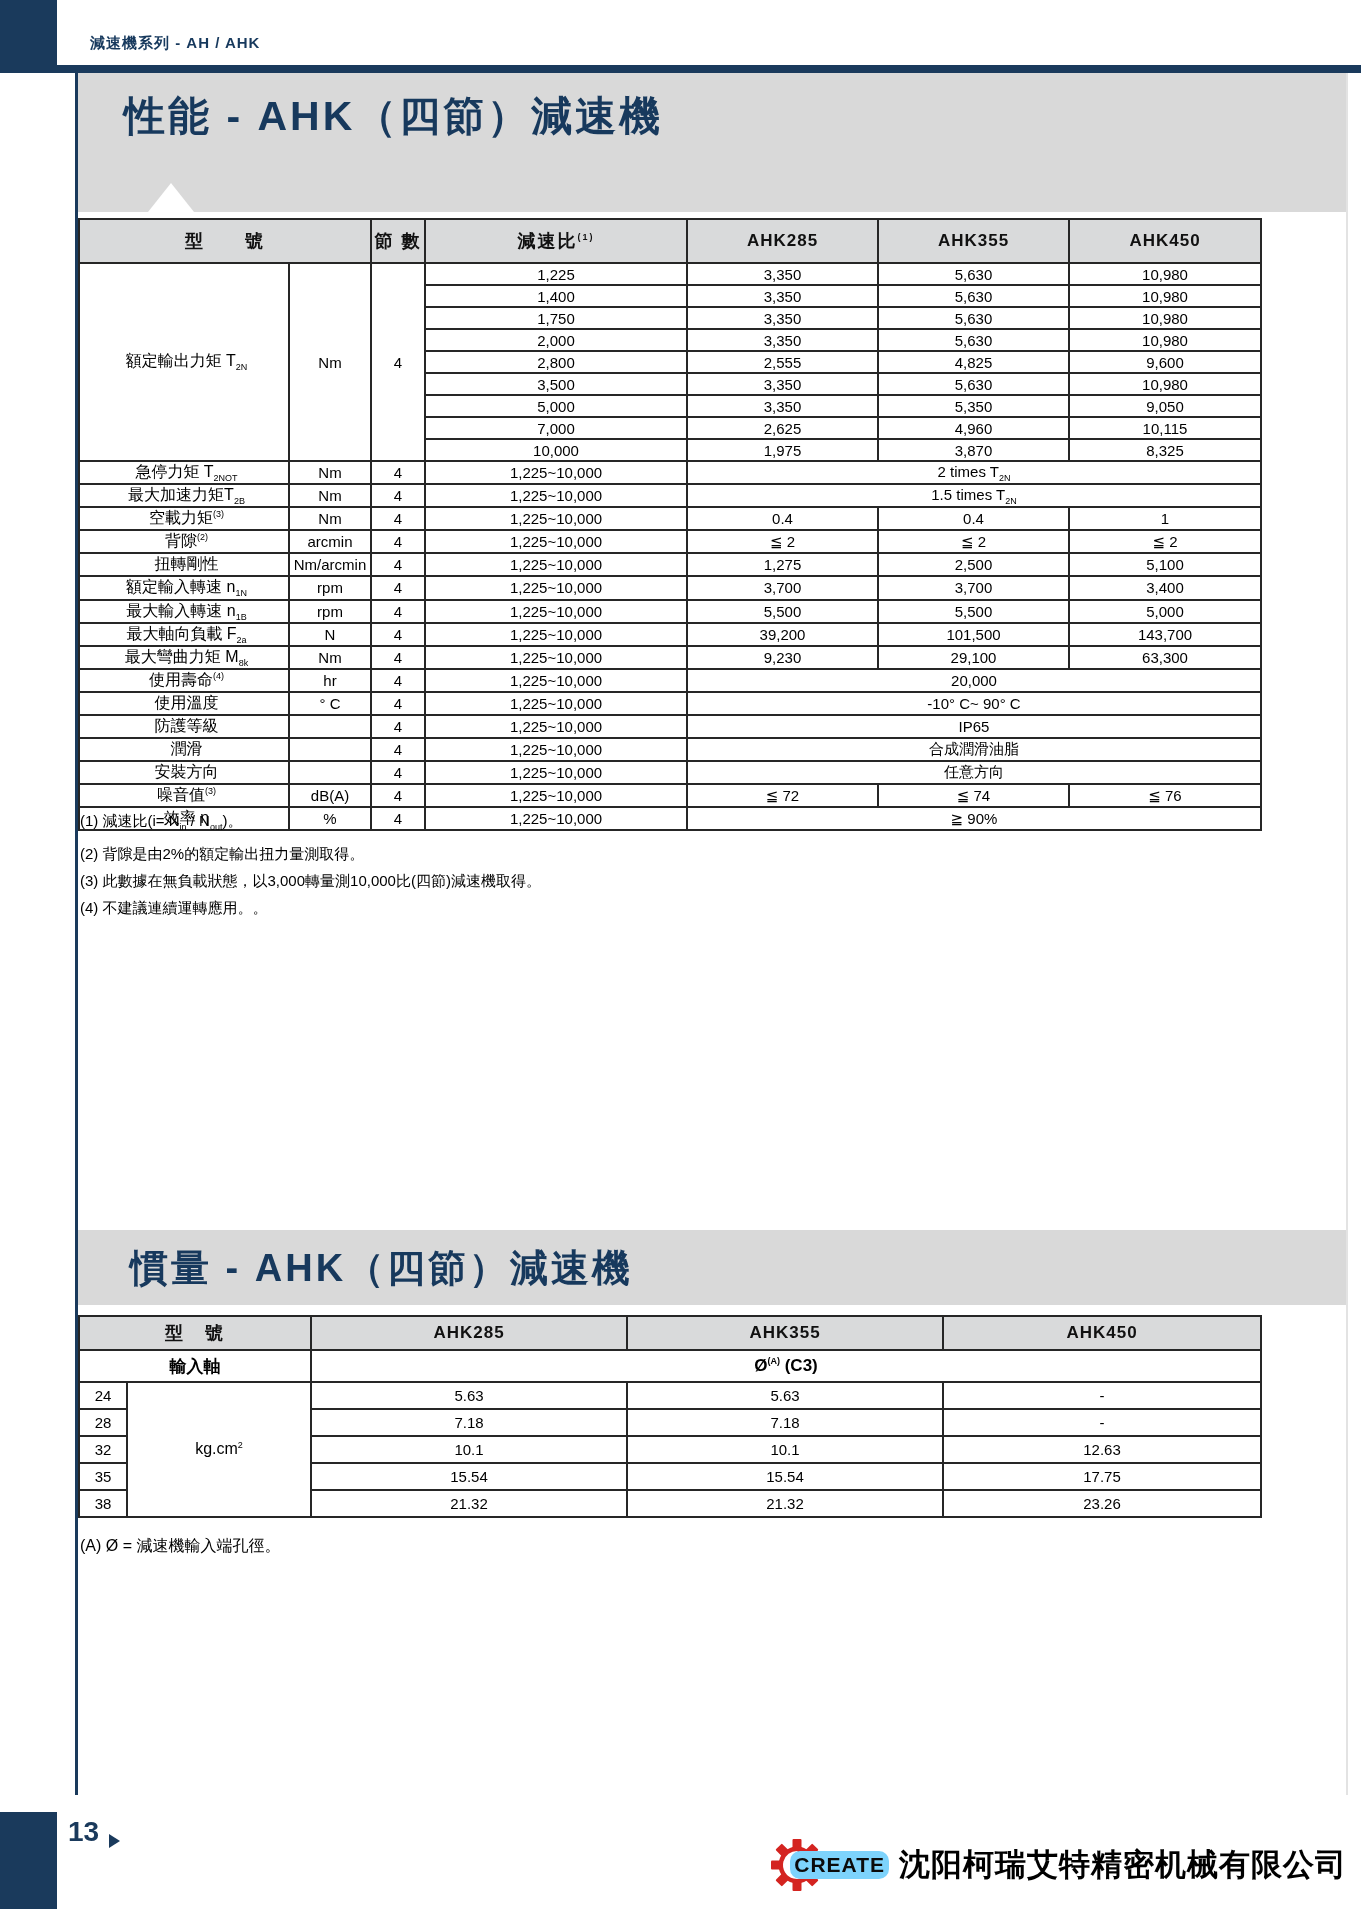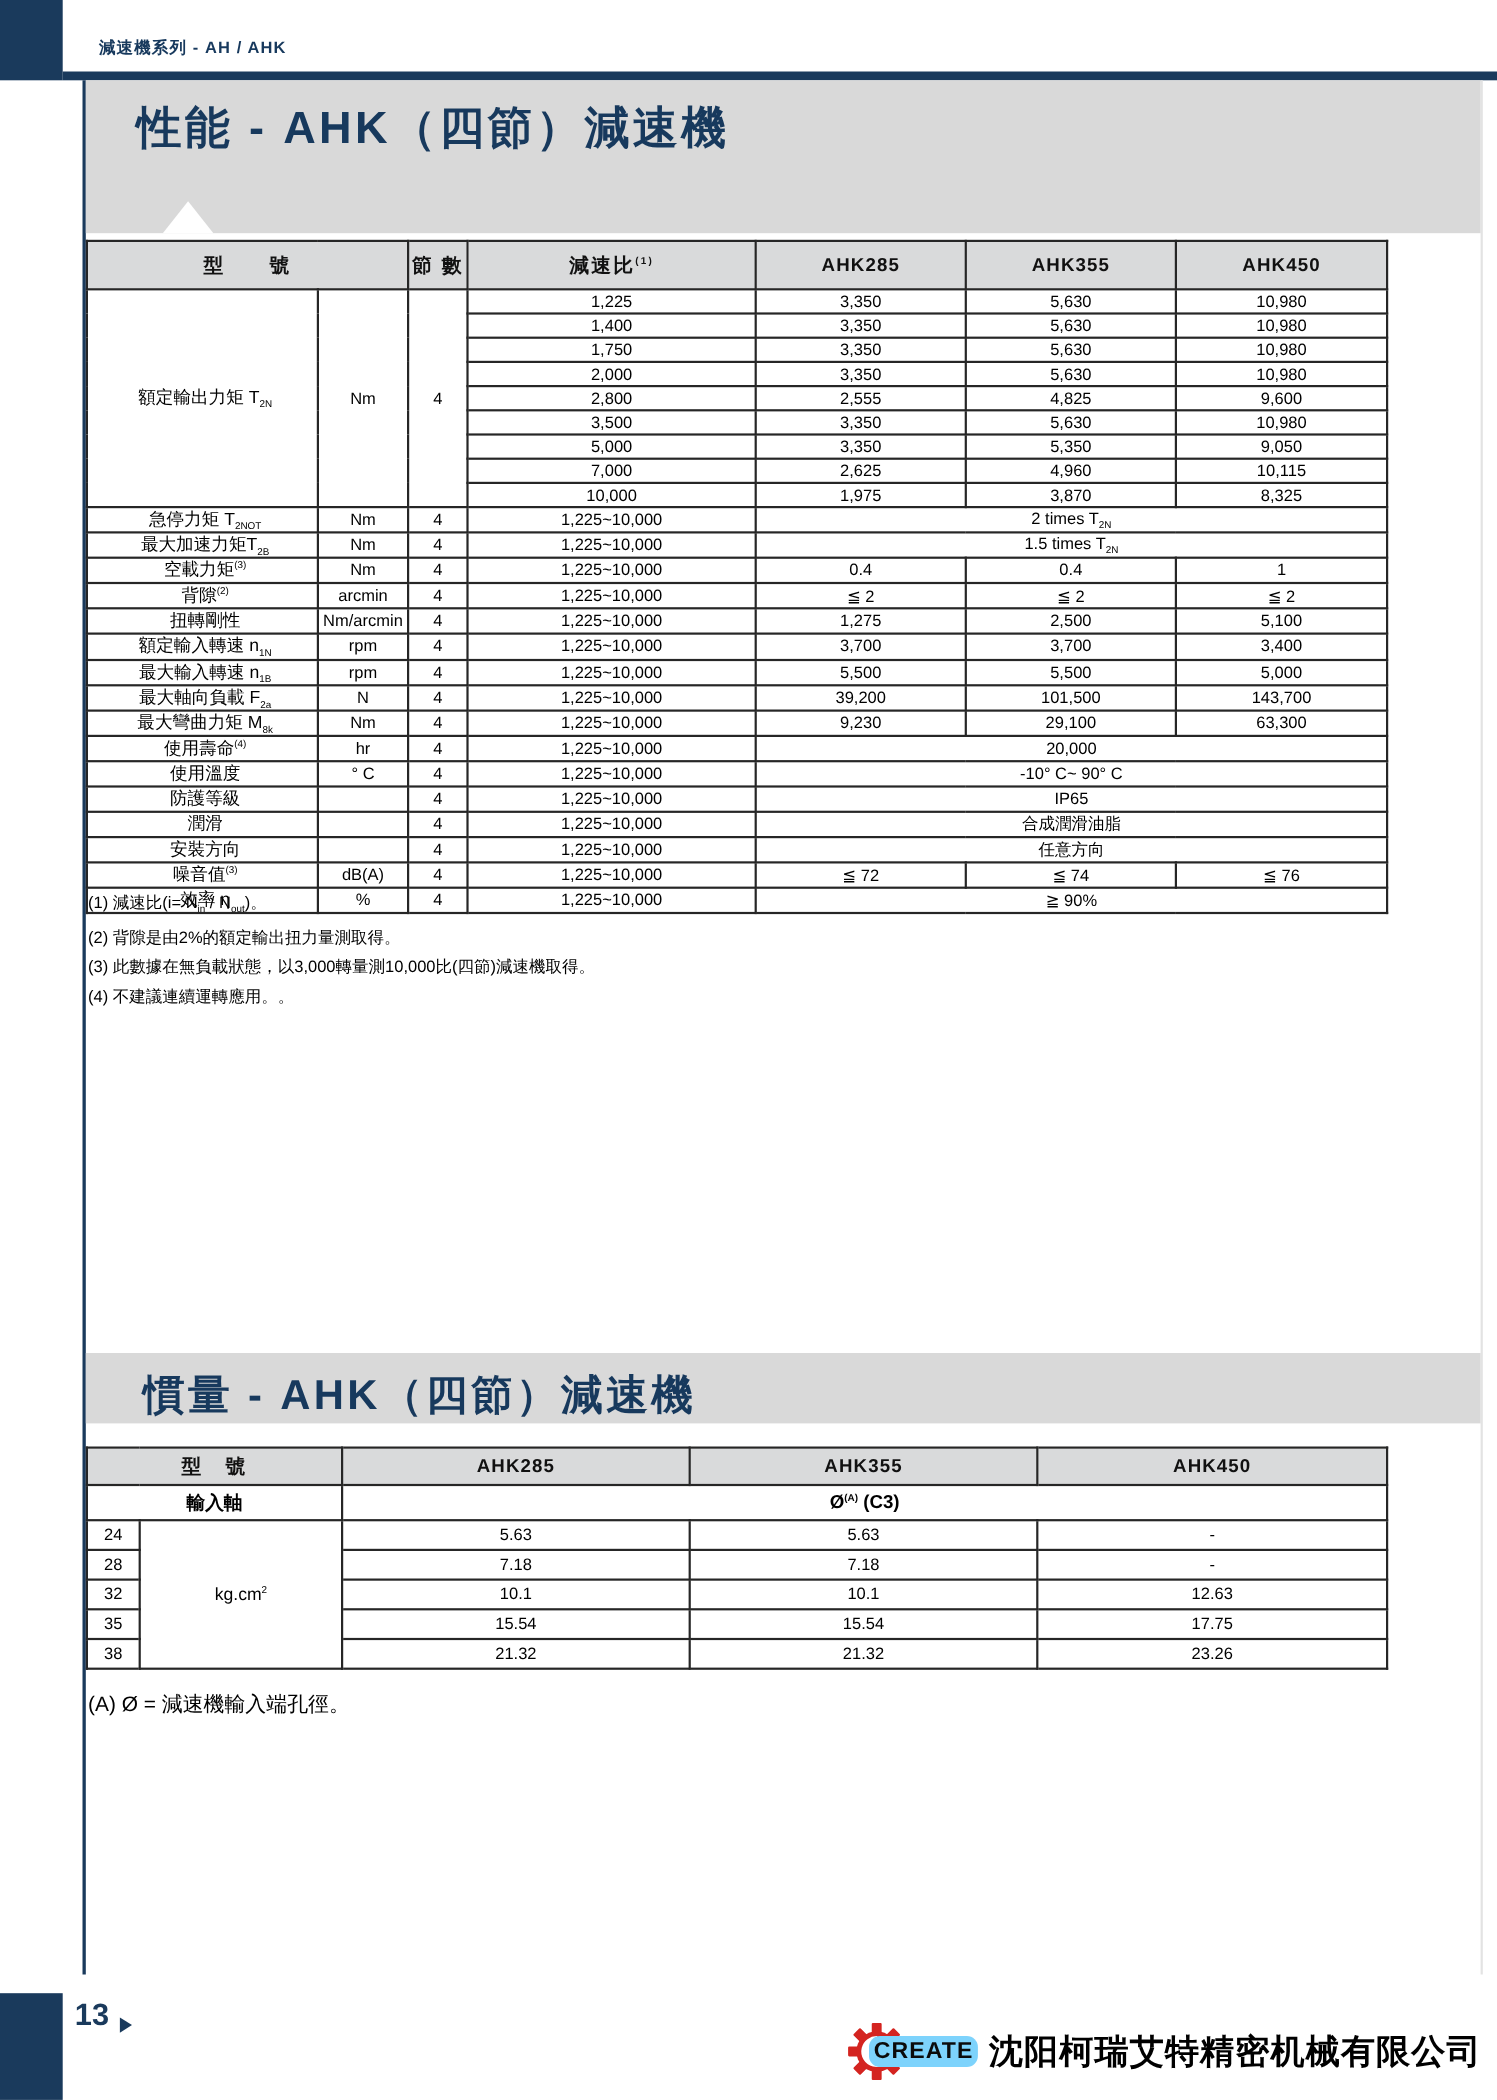--- a/index.html
+++ b/index.html
@@ -10,21 +10,21 @@
   .corner-block{position:absolute;left:0;top:0;width:57px;height:73px;background:#1a3a5c;}
   .breadcrumb{position:absolute;left:90px;top:34px;font-size:15px;font-weight:bold;
               color:#17395d;letter-spacing:1px;}
   .top-rule{position:absolute;left:57px;top:65px;right:0;height:8px;background:#1a3a5c;}
   .left-rule{position:absolute;left:75px;top:73px;width:3px;height:1722px;background:#1a3a5c;}
   .right-rule{position:absolute;right:13px;top:73px;width:2px;height:1722px;background:#e3e3e3;}
 
   
   .banner{position:absolute;left:78px;width:1268px;background:#d9d9d9;}
   #banner1{top:73px;height:139px;}
-  #banner2{top:1230px;height:64px;}
+  #banner2{top:1230px;height:75px;}
   .banner-title{color:#17395d;font-weight:bold;letter-spacing:3px;}
   #banner1 .banner-title{font-size:41px;padding:16px 0 0 46px;}
   #banner2 .banner-title{font-size:38px;padding:13px 0 0 52px;}
   .banner-notch{position:absolute;left:70px;bottom:0;width:0;height:0;
     border-left:23px solid transparent;border-right:23px solid transparent;
     border-bottom:29px solid #ffffff;}
 
   
   table{border-collapse:collapse;table-layout:fixed;}
   td,th{border:2px solid #262626;overflow:hidden;}
@@ -41,21 +41,21 @@
   .fnotes{position:absolute;left:80px;top:812px;font-size:15px;color:#000;}
   .fnotes > div{margin-bottom:9px;line-height:18px;}
 
   #inertia-table{position:absolute;left:78px;top:1315px;width:1182px;}
   #inertia-table thead th{height:30px;letter-spacing:2px;}
   #inertia-table thead th.model-h{font-size:17px;letter-spacing:1px;}
   #inertia-table .shaft-row td,#inertia-table .shaft-row th{background:#fff;height:28px;
      font-size:17px;font-weight:bold;text-align:center;}
   #inertia-table tbody td{font-size:15px;height:23px;text-align:center;}
   #inertia-table tbody td.unit{font-size:16px;}
-  .fnoteA{position:absolute;left:80px;top:1536px;font-size:19px;}
+  .fnoteA{position:absolute;left:80px;top:1536px;font-size:16px;}
 
   
   .footer-block{position:absolute;left:0;bottom:0;width:57px;height:97px;background:#1a3a5c;}
   .page-num{position:absolute;left:68px;top:1816px;color:#1a3a5c;font-size:28px;
             font-weight:bold;display:flex;align-items:flex-end;}
   .page-arrow{display:inline-block;width:0;height:0;margin-left:10px;
     border-left:11px solid #1a3a5c;border-top:7px solid transparent;border-bottom:7px solid transparent;}
   .logo{position:absolute;top:1836px;right:14px;height:58px;display:flex;align-items:center;}
   .create-pill{background:#7dd3fc;color:#0b0b0b;font-weight:800;font-size:21px;letter-spacing:1px;
     padding:2px 4px;border-radius:10px;margin-left:-34px;z-index:2;}

